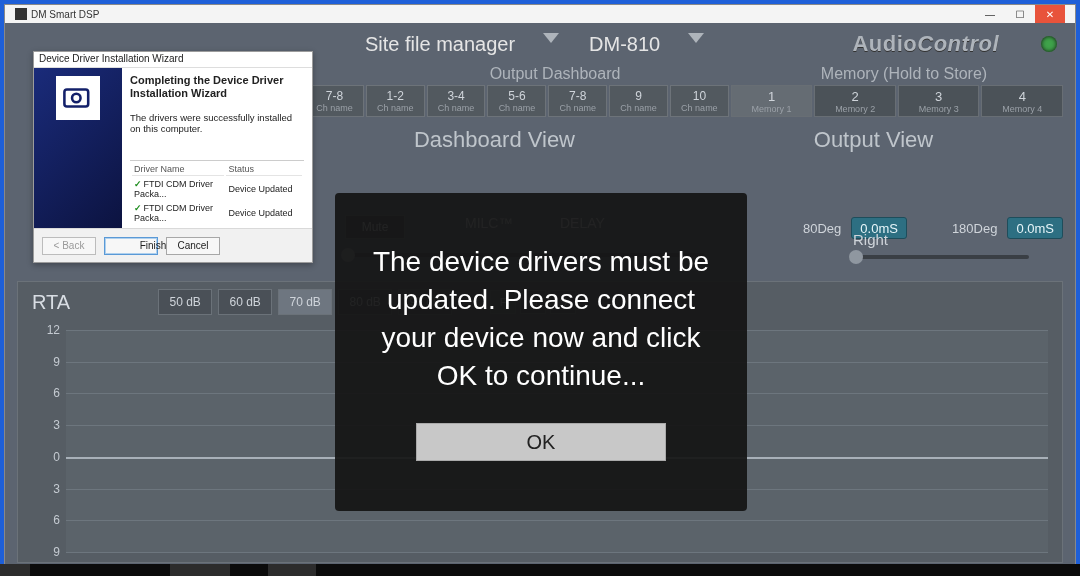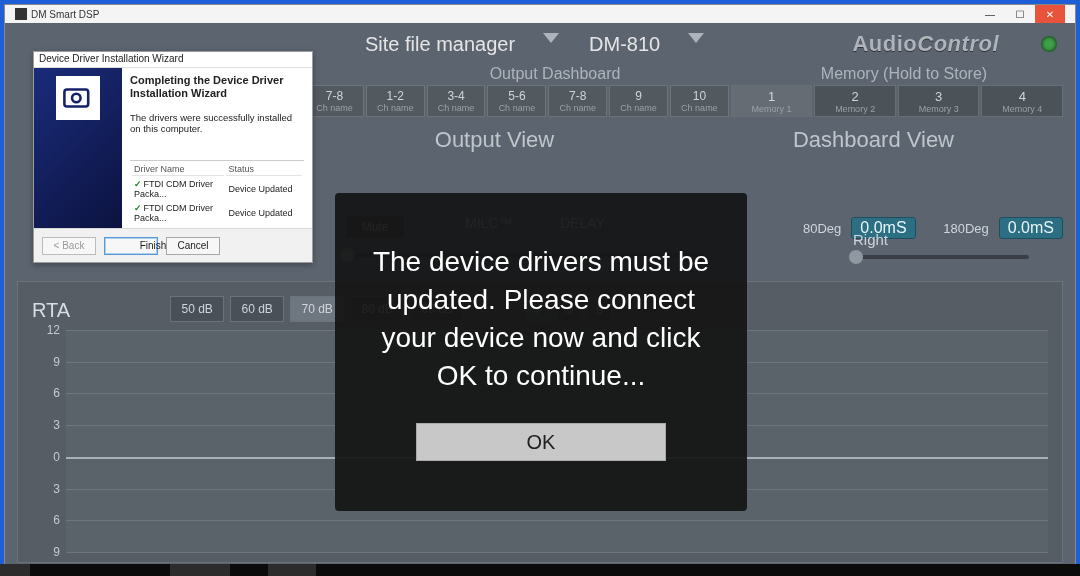--- a/index.html
+++ b/index.html
@@ -58,37 +58,37 @@
   .viewrow div { flex:1; text-align:center; font-size:22px; color:#bfc5cb; }
 
   
   .outctrl { position:absolute; left:300px; top:160px; right:340px; height:90px; }
   .mute { position:absolute; left:40px; top:32px; width:60px; height:24px; background:#3d434a;
           border:1px solid #6b7177; font-size:12px; display:flex;align-items:center;justify-content:center;}
   .ovlabel { position:absolute; top:32px; font-size:14px; color:#cfd4da;}
   .slider { position:absolute; left:36px; top:70px; right:30px; height:4px; background:#3a3f45; border-radius:2px;}
   .slider .knob{ position:absolute; left:0; top:-5px; width:14px;height:14px;border-radius:50%;background:#8f97a0;}
   .pill { display:inline-flex; align-items:center; justify-content:center; height:22px;
-          padding:0 8px; background:#2d6f82; color:#e6f5f9; font-size:16px; border-radius:3px; border:1px solid #1e4d5b;}
+          padding:0 8px; background:#2d6f82; color:#e6f5f9; font-size:13px; border-radius:3px; border:1px solid #1e4d5b;}
   .deg { font-size:13px; color:#cfd4da; }
 
   
   .dash { position:absolute; right:12px; top:160px; width:320px; height:100px; }
   .dash .row { position:absolute; left:0; right:0; }
   .dash .row1 { top:34px; display:flex; align-items:center; gap:10px; justify-content:flex-end; }
   .dash .rt { position:absolute; left:110px; top:48px; font-size:15px; }
   .dash .slider2 { position:absolute; left:106px; top:72px; width:180px; height:4px; background:#3a3f45; border-radius:2px;}
   .dash .slider2 .knob{ position:absolute; left:0; top:-5px; width:14px;height:14px;border-radius:50%;background:#8f97a0;}
 
   
   .rta {
     position:absolute; left:12px; right:12px; top:258px; bottom:8px;
     background:#565d64; border:1px solid #6b7279;
   }
-  .rta-head { display:flex; align-items:flex-end; height:40px; gap:20px; padding:0 14px;}
+  .rta-head { display:flex; align-items:center; height:40px; gap:8px; padding:0 14px;}
   .rta-head .title{ font-size:20px; color:#d8dde3; margin-right:80px;}
   .dbbtn { width:54px; height:26px; background:#4a5057; border:1px solid #6b7279;
            font-size:12px; display:flex;align-items:center;justify-content:center; cursor:pointer;}
   .dbbtn.sel { background:#6e7680; }
   .tiny { width:26px; height:24px; background:#444a51; border:1px solid #666c73;
           font-size:11px; display:flex;align-items:center;justify-content:center; margin-left:4px;}
   .tiny.sel{ background:#5d646b;}
   .rta-grid {
     position:absolute; left:48px; right:14px; top:48px; bottom:10px;
     background:#5b636a;
@@ -217,22 +217,22 @@
           <span>3</span>
           <span class="sub">Memory 3</span>
         </div>
         <div class="membtn">
           <span>4</span>
           <span class="sub">Memory 4</span>
         </div>
       </div>
 
     <div class="viewrow">
+      <div>Dashboard View</div>
       <div>Output View</div>
-      <div>Dashboard View</div>
     </div>
 
     <div class="outctrl">
       <div class="mute">Mute</div>
       <span class="ovlabel" style="left:160px">MILC™</span>
       <span class="ovlabel" style="left:255px">DELAY</span>
       <div class="slider">
           <div class="knob"></div>
         </div>
     </div>

